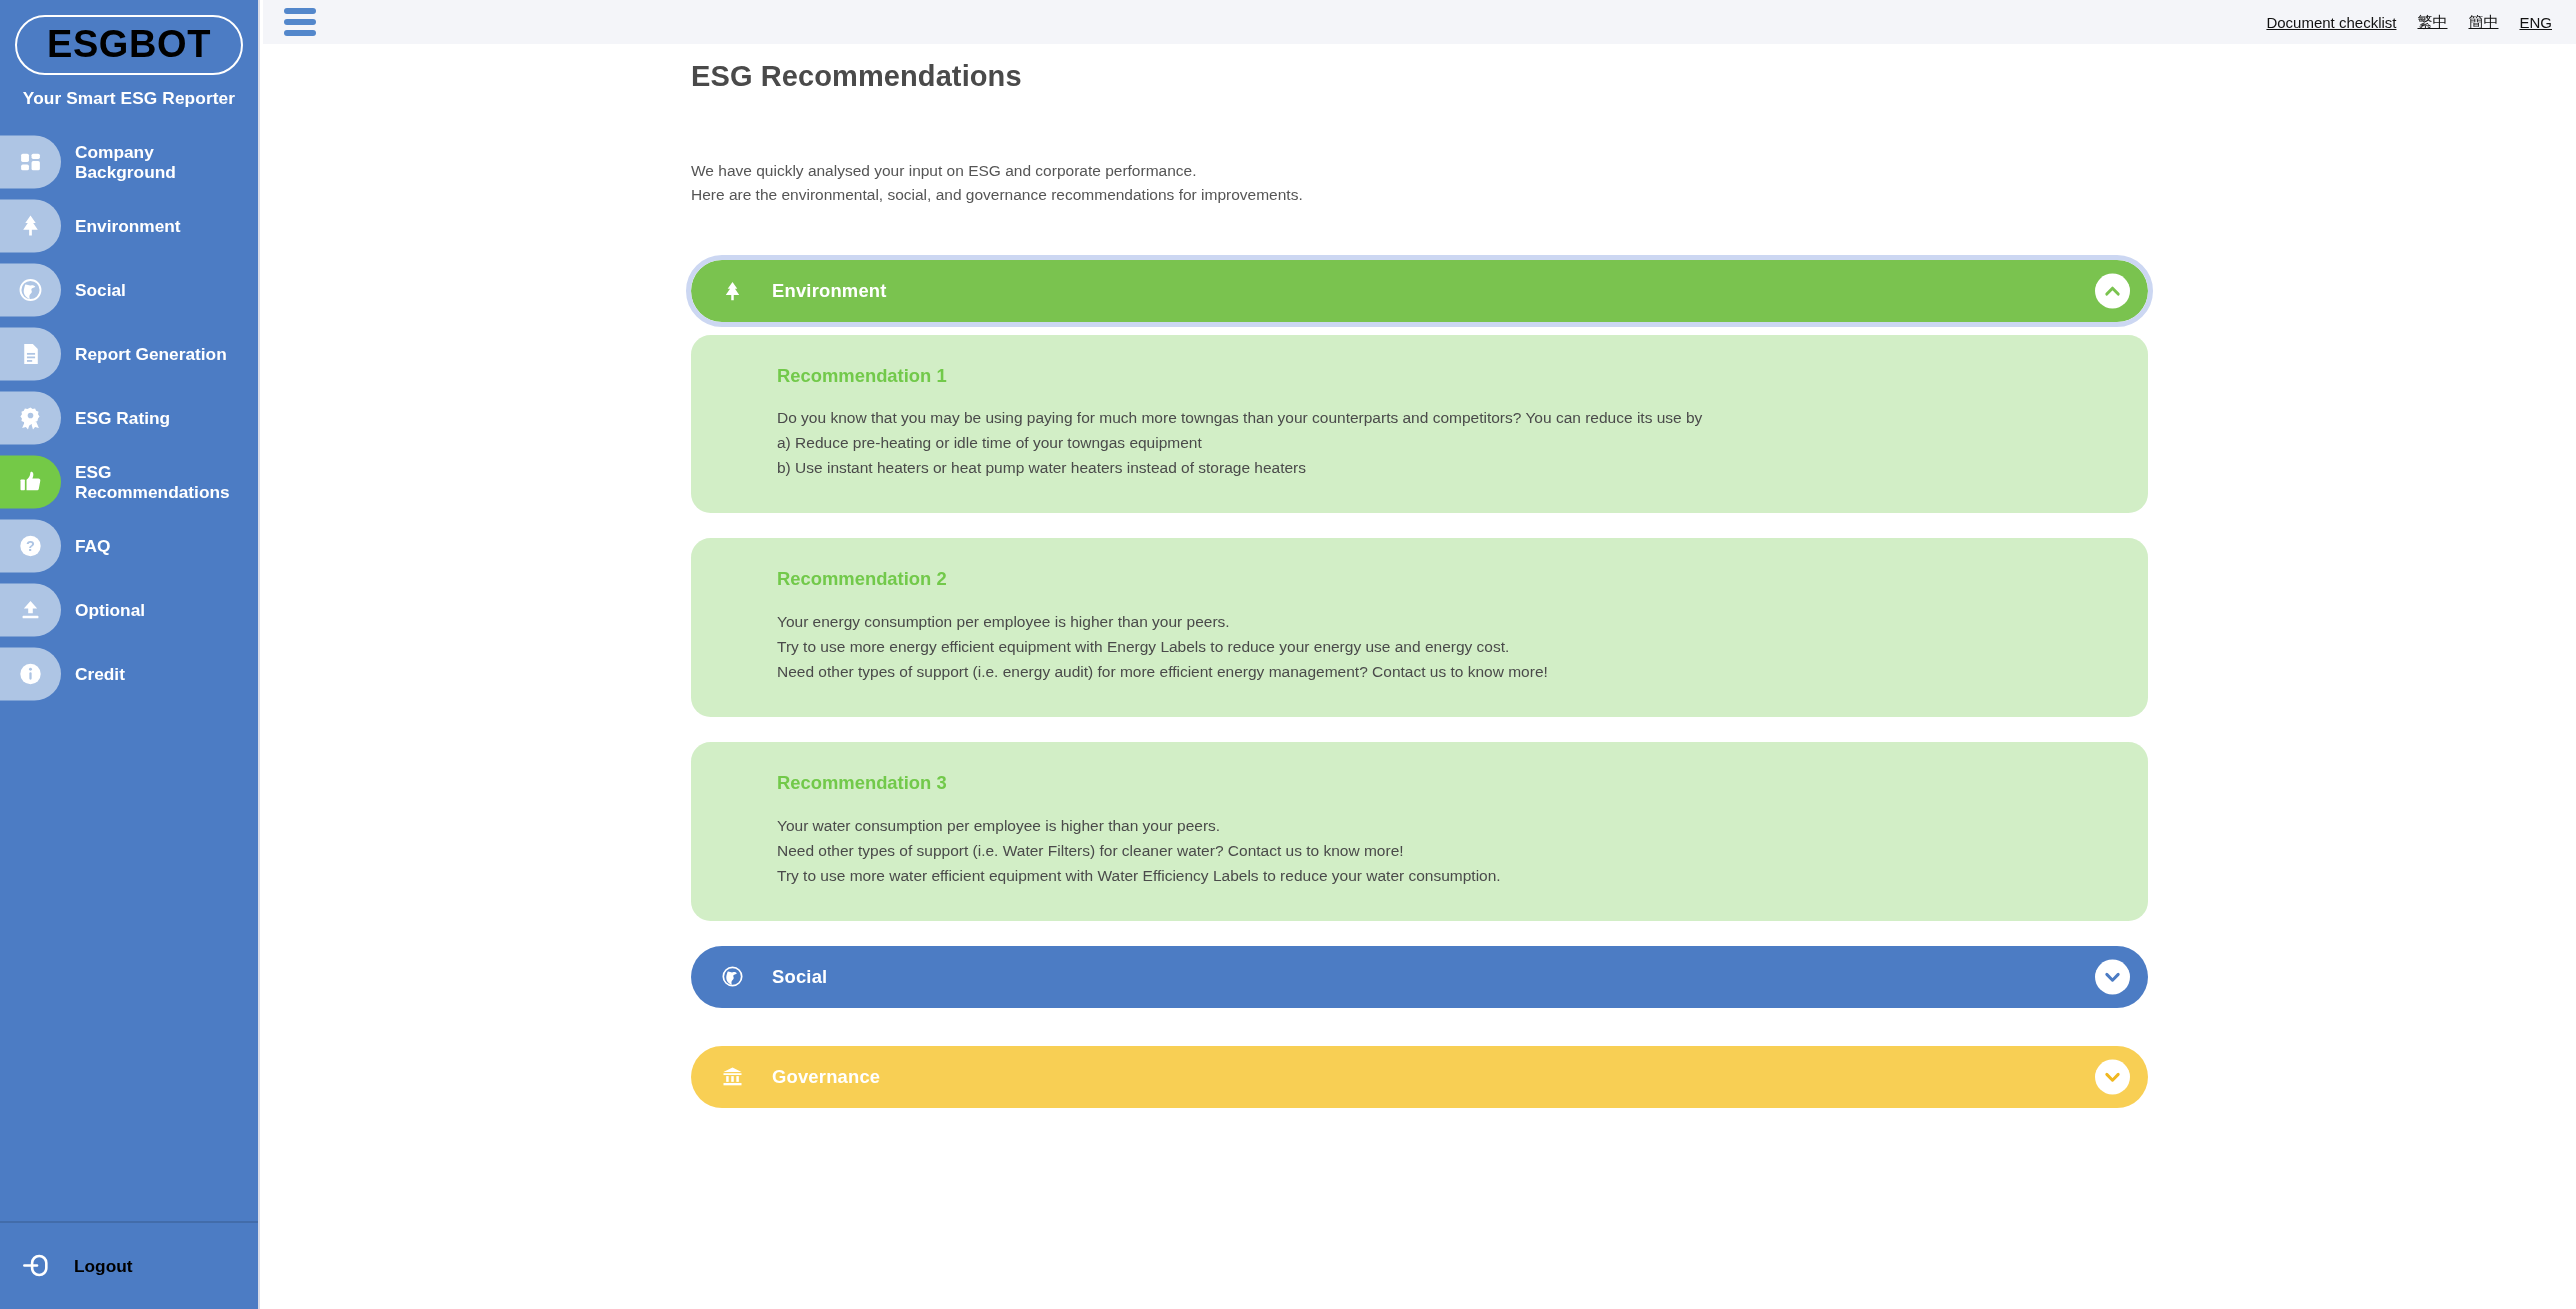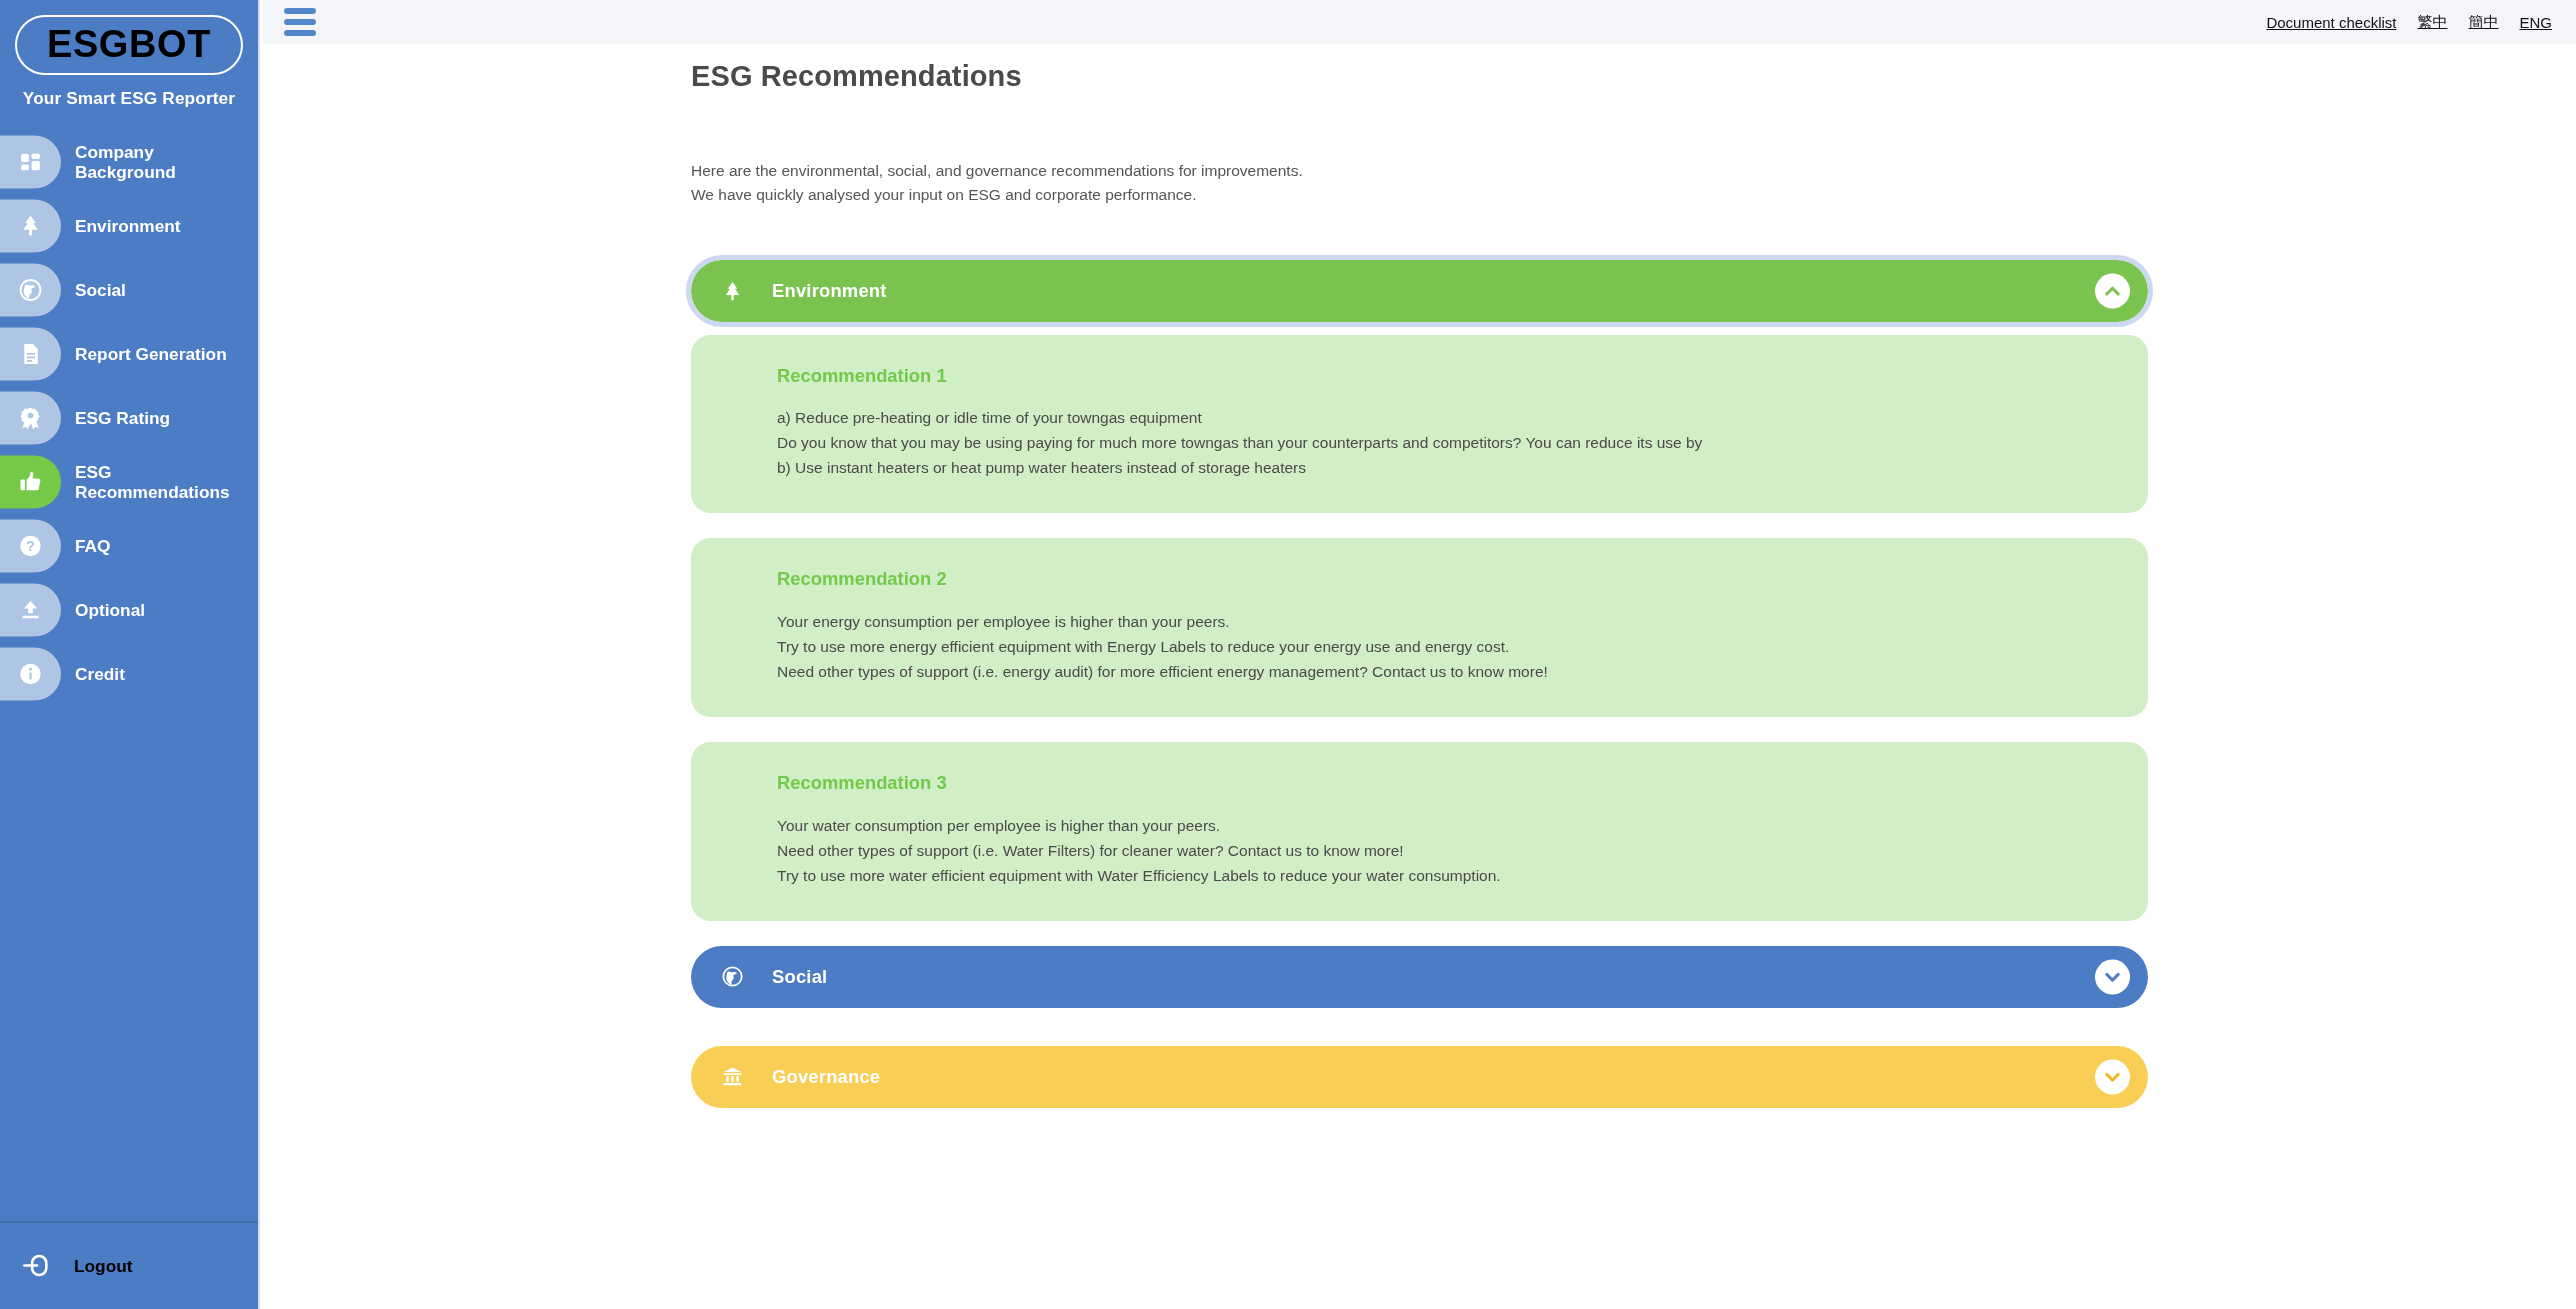--- a/index.html
+++ b/index.html
@@ -395,22 +395,22 @@
       <a class="topbar-link">簡中</a>
       <a class="topbar-link">ENG</a>
     </div>
   </header>
 
   <main class="main">
 
     <h1 class="page-title">ESG Recommendations</h1>
 
     <div class="intro">
+      <div>We have quickly analysed your input on ESG and corporate performance.</div>
       <div>Here are the environmental, social, and governance recommendations for improvements.</div>
-      <div>We have quickly analysed your input on ESG and corporate performance.</div>
     </div>
 
     <section class="accordions">
 
       <div>
         <div class="acc-header env">
           <span class="acc-icon">
             <svg viewBox="0 0 24 24" fill="#ffffff">
                 <path d="M12 2 L17 9.2 L14.6 9.2 L19 15.6 L13.3 15.6 L13.3 21 L10.7 21 L10.7 15.6 L5 15.6 L9.4 9.2 L7 9.2 Z"></path>
               </svg>
@@ -420,22 +420,22 @@
             <svg viewBox="0 0 24 24" fill="none" stroke="#7ac34f" stroke-width="3.4" stroke-linecap="round" stroke-linejoin="round">
                 <polyline points="5.5,15.5 12,8.8 18.5,15.5"></polyline>
               </svg>
           </span>
         </div>
 
         <div class="acc-body">
 
           <div class="rec-card">
             <div class="rec-title">Recommendation 1</div>
+            <div class="rec-line">Do you know that you may be using paying for much more towngas than your counterparts and competitors? You can reduce its use by</div>
             <div class="rec-line">a) Reduce pre-heating or idle time of your towngas equipment</div>
-            <div class="rec-line">Do you know that you may be using paying for much more towngas than your counterparts and competitors? You can reduce its use by</div>
             <div class="rec-line">b) Use instant heaters or heat pump water heaters instead of storage heaters</div>
           </div>
 
           <div class="rec-card">
             <div class="rec-title">Recommendation 2</div>
             <div class="rec-line">Your energy consumption per employee is higher than your peers.</div>
             <div class="rec-line">Try to use more energy efficient equipment with Energy Labels to reduce your energy use and energy cost.</div>
             <div class="rec-line">Need other types of support (i.e. energy audit) for more efficient energy management? Contact us to know more!</div>
           </div>
 

